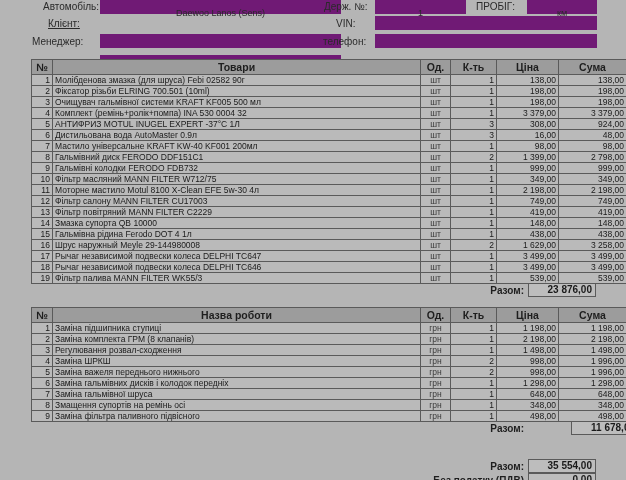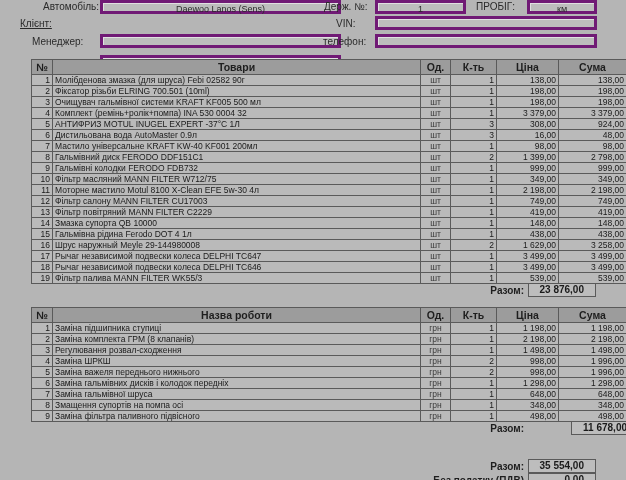--- a/index.html
+++ b/index.html
@@ -6,55 +6,55 @@
   body {
     width:626px; height:480px; overflow:hidden;
     background:#b5b5b5;
     font-family:"Liberation Sans", sans-serif;
     font-size:9px; color:#1a1a1a;
     position:relative;
   }
   .lbl { position:absolute; font-size:10px; color:#2a2a2a; }
   .fld {
     position:absolute; height:14px; box-sizing:border-box;
-    border:3px solid #701a75; background:#bdbdbd;
+    border:7px solid #701a75; background:#bdbdbd;
     font-size:9px; text-align:center; line-height:12px; color:#2a2a2a;
     box-shadow: inset 1px 1px 0 #e0e0e0;
   }
   table.grid {
     position:absolute; border-collapse:collapse; table-layout:fixed;
     font-size:8.5px;
   }
   table.grid th {
     background:#9c9c9c; font-weight:bold; font-size:10.5px; color:#1e1e1e;
     height:14px; padding:0; border:1px solid #5a5a5a; text-align:center;
   }
   table.grid td {
     height:10px; line-height:10px; padding:0 2px; border:1px solid #5a5a5a;
     background:#bababa; white-space:nowrap; overflow:hidden;
   }
   td.num { text-align:right; }
   td.ctr { text-align:center; color:#3a3a3a; }
   .total-lbl { position:absolute; font-weight:bold; font-size:10px; text-align:right; color:#1e1e1e; }
   .total-box {
     position:absolute; box-sizing:border-box; border:1px solid #5a5a5a; background:#bdbdbd;
-    font-weight:bold; font-size:10px; text-align:right; padding-right:11px; height:14px; line-height:12px;
+    font-weight:bold; font-size:10px; text-align:right; padding-right:3px; height:14px; line-height:12px;
   }
 </style>
 </head>
 <body>
 
 <span class="lbl" style="left:32px;top:1px;margin-left:11px;">Автомобіль:</span>
 <div class="fld" style="left:100px;top:0px;width:241px;">Daewoo Lanos (Sens)</div>
 <span class="lbl" style="left:324px;top:1px;left:324px;">Держ. №:</span>
 <div class="fld" style="left:375px;top:0px;width:91px;">1</div>
 <span class="lbl" style="left:476px;top:1px;">ПРОБІГ:</span>
 <div class="fld" style="left:527px;top:0px;width:70px;">км</div>
 
-<span class="lbl" style="left:20px;top:18px;text-decoration:underline;">Клієнт:</span>
+<span class="lbl" style="left:48px;top:18px;text-decoration:underline;">Клієнт:</span>
 <div class="fld" style="left:100px;top:13px;width:241px;margin-top:42px;">Кінцевий споживач</div>
 <span class="lbl" style="left:336px;top:18px;">VIN:</span>
 <div class="fld" style="left:375px;top:16px;width:222px;"></div>
 
 <span class="lbl" style="left:32px;top:36px;">Менеджер:</span>
 <div class="fld" style="left:100px;top:34px;width:241px;"></div>
 <span class="lbl" style="left:323px;top:36px;">телефон:</span>
 <div class="fld" style="left:375px;top:34px;width:222px;"></div>
 
 <table class="grid" id="goods-table" style="left:31px;top:59px;width:565px;">
@@ -305,21 +305,21 @@
       <tr>
         <td class="num">7</td>
         <td>Заміна гальмівної шруса</td>
         <td class="ctr">грн</td>
         <td class="num">1</td>
         <td class="num">648,00</td>
         <td class="num">648,00</td>
       </tr>
       <tr>
         <td class="num">8</td>
-        <td>Змащення супортів на помпа осі</td>
+        <td>Змащення супортів на ремінь осі</td>
         <td class="ctr">грн</td>
         <td class="num">1</td>
         <td class="num">348,00</td>
         <td class="num">348,00</td>
       </tr>
       <tr>
         <td class="num">9</td>
         <td>Заміна фільтра паливного підвісного</td>
         <td class="ctr">грн</td>
         <td class="num">1</td>

